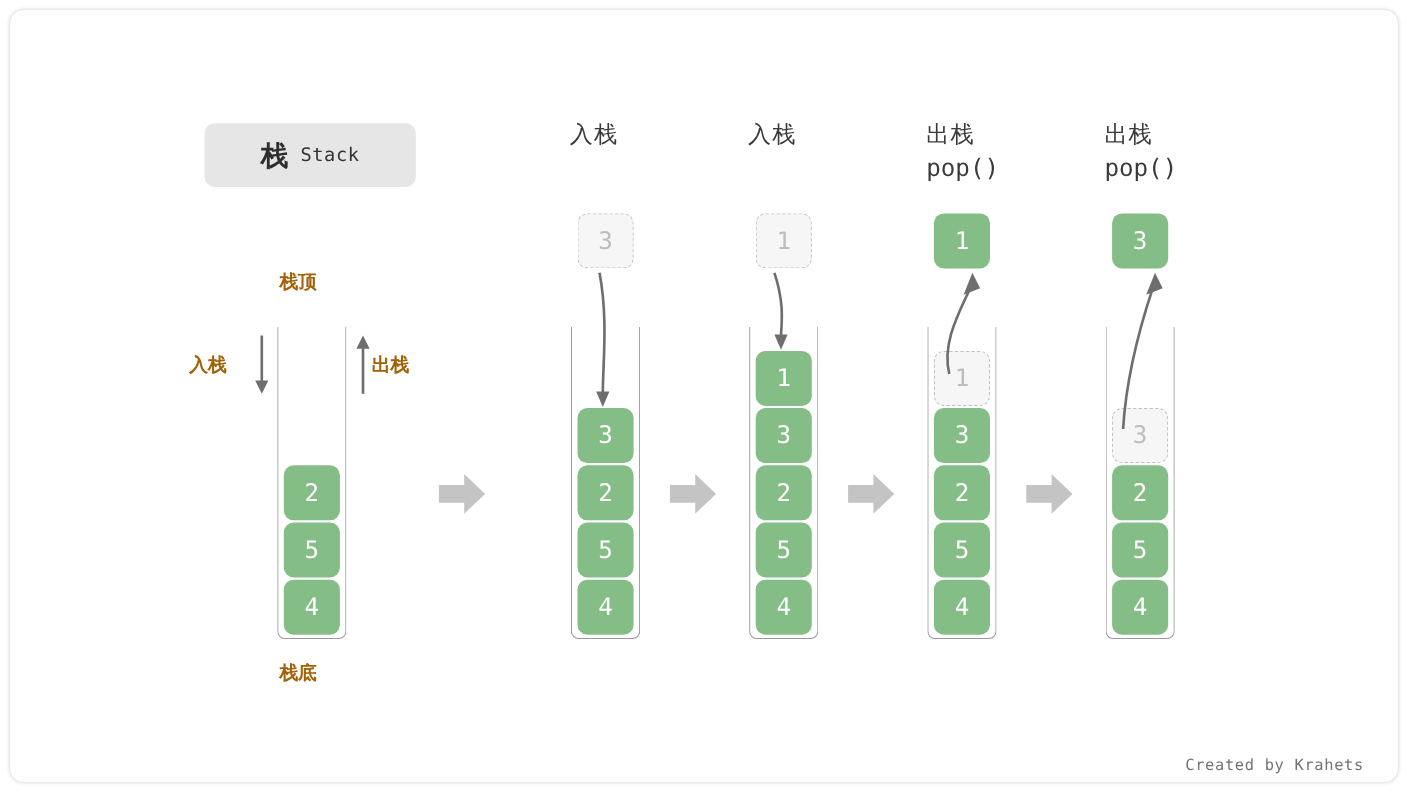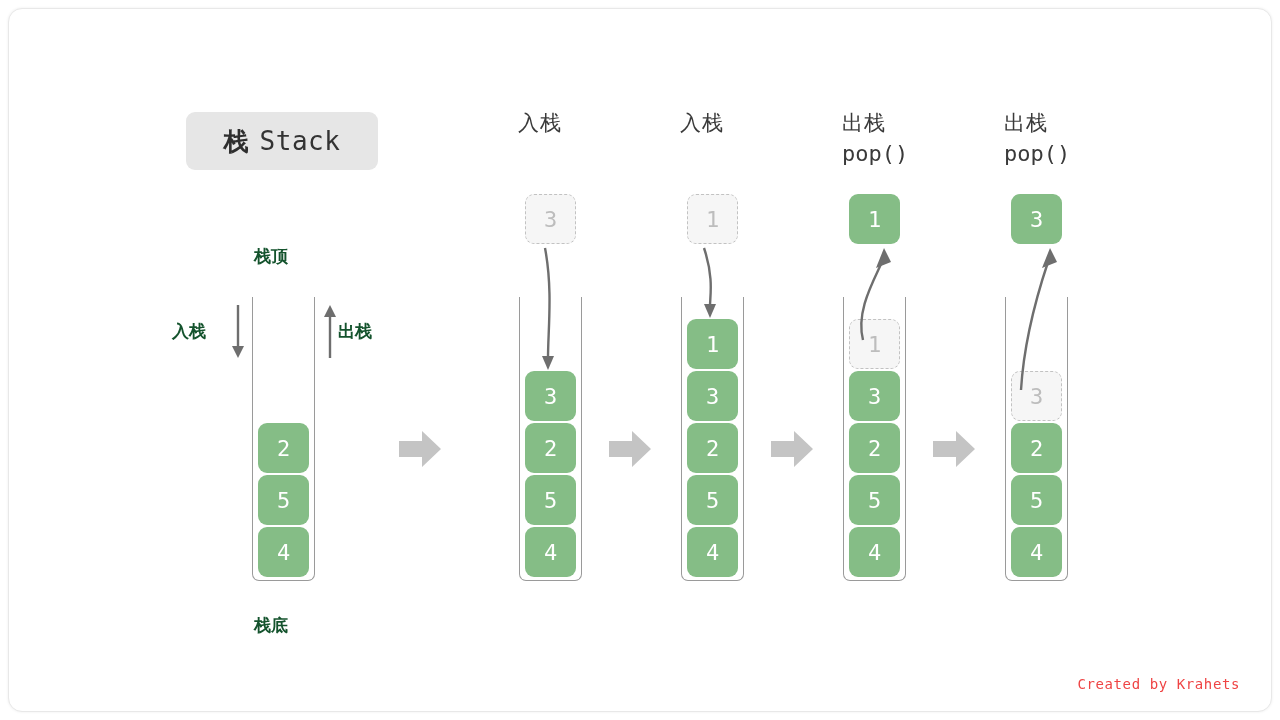--- a/index.html
+++ b/index.html
@@ -47,33 +47,33 @@
   }
   .title-badge .t-cn {
     font-family: "Liberation Sans", "DejaVu Sans", sans-serif;
     font-weight: bold;
     font-size: 25px;
     color: #2e2e2e;
     letter-spacing: 0px;
   }
   .title-badge .t-en {
     font-family: "DejaVu Sans Mono", "Liberation Mono", monospace;
-    font-size: 26px;
+    font-size: 17px;
     color: #333333;
     margin-left: 11px;
     letter-spacing: 0.5px;
   }
 
   
   .lbl-bold {
     position: absolute;
     font-family: "Liberation Sans", "DejaVu Sans", sans-serif;
     font-weight: bold;
     font-size: 17px;
-    color: #14532d;
+    color: #a16207;
     white-space: nowrap;
   }
 
   
   .col-caption {
     position: absolute;
     top: 108px;
     width: 170px;
     text-align: left;
   }
@@ -144,40 +144,40 @@
     left: 0; top: 0;
     width: 1280px;
     height: 720px;
     pointer-events: none;
   }
 
   
   .watermark {
     position: absolute;
     right: 40px;
-    bottom: 28px;
+    bottom: 16px;
     font-family: "DejaVu Sans Mono", "Liberation Mono", monospace;
     font-size: 14px;
-    color: #ef4444;
+    color: #737373;
     letter-spacing: 0.6px;
   }
 </style>
 </head>
 <body>
 
 <div id="canvas">
   <div class="card"></div>
 
   <div class="title-badge">
     <span class="t-cn">栈</span>
     <span class="t-en">Stack</span>
   </div>
 
   <div class="lbl-bold" style="left:254px; top:245px;">栈顶</div>
-  <div class="lbl-bold" style="left:254px; top:614px;">栈底</div>
+  <div class="lbl-bold" style="left:254px; top:600px;">栈底</div>
   <div class="lbl-bold" style="left:172px; top:320px;">入栈</div>
   <div class="lbl-bold" style="left:338px; top:320px;">出栈</div>
 
   <div class="col-caption" style="left:518px;">
     <span class="cap-cn">入栈</span>
   </div>
   <div class="col-caption" style="left:680px;">
     <span class="cap-cn">入栈</span>
   </div>
   <div class="col-caption" style="left:842px;">

